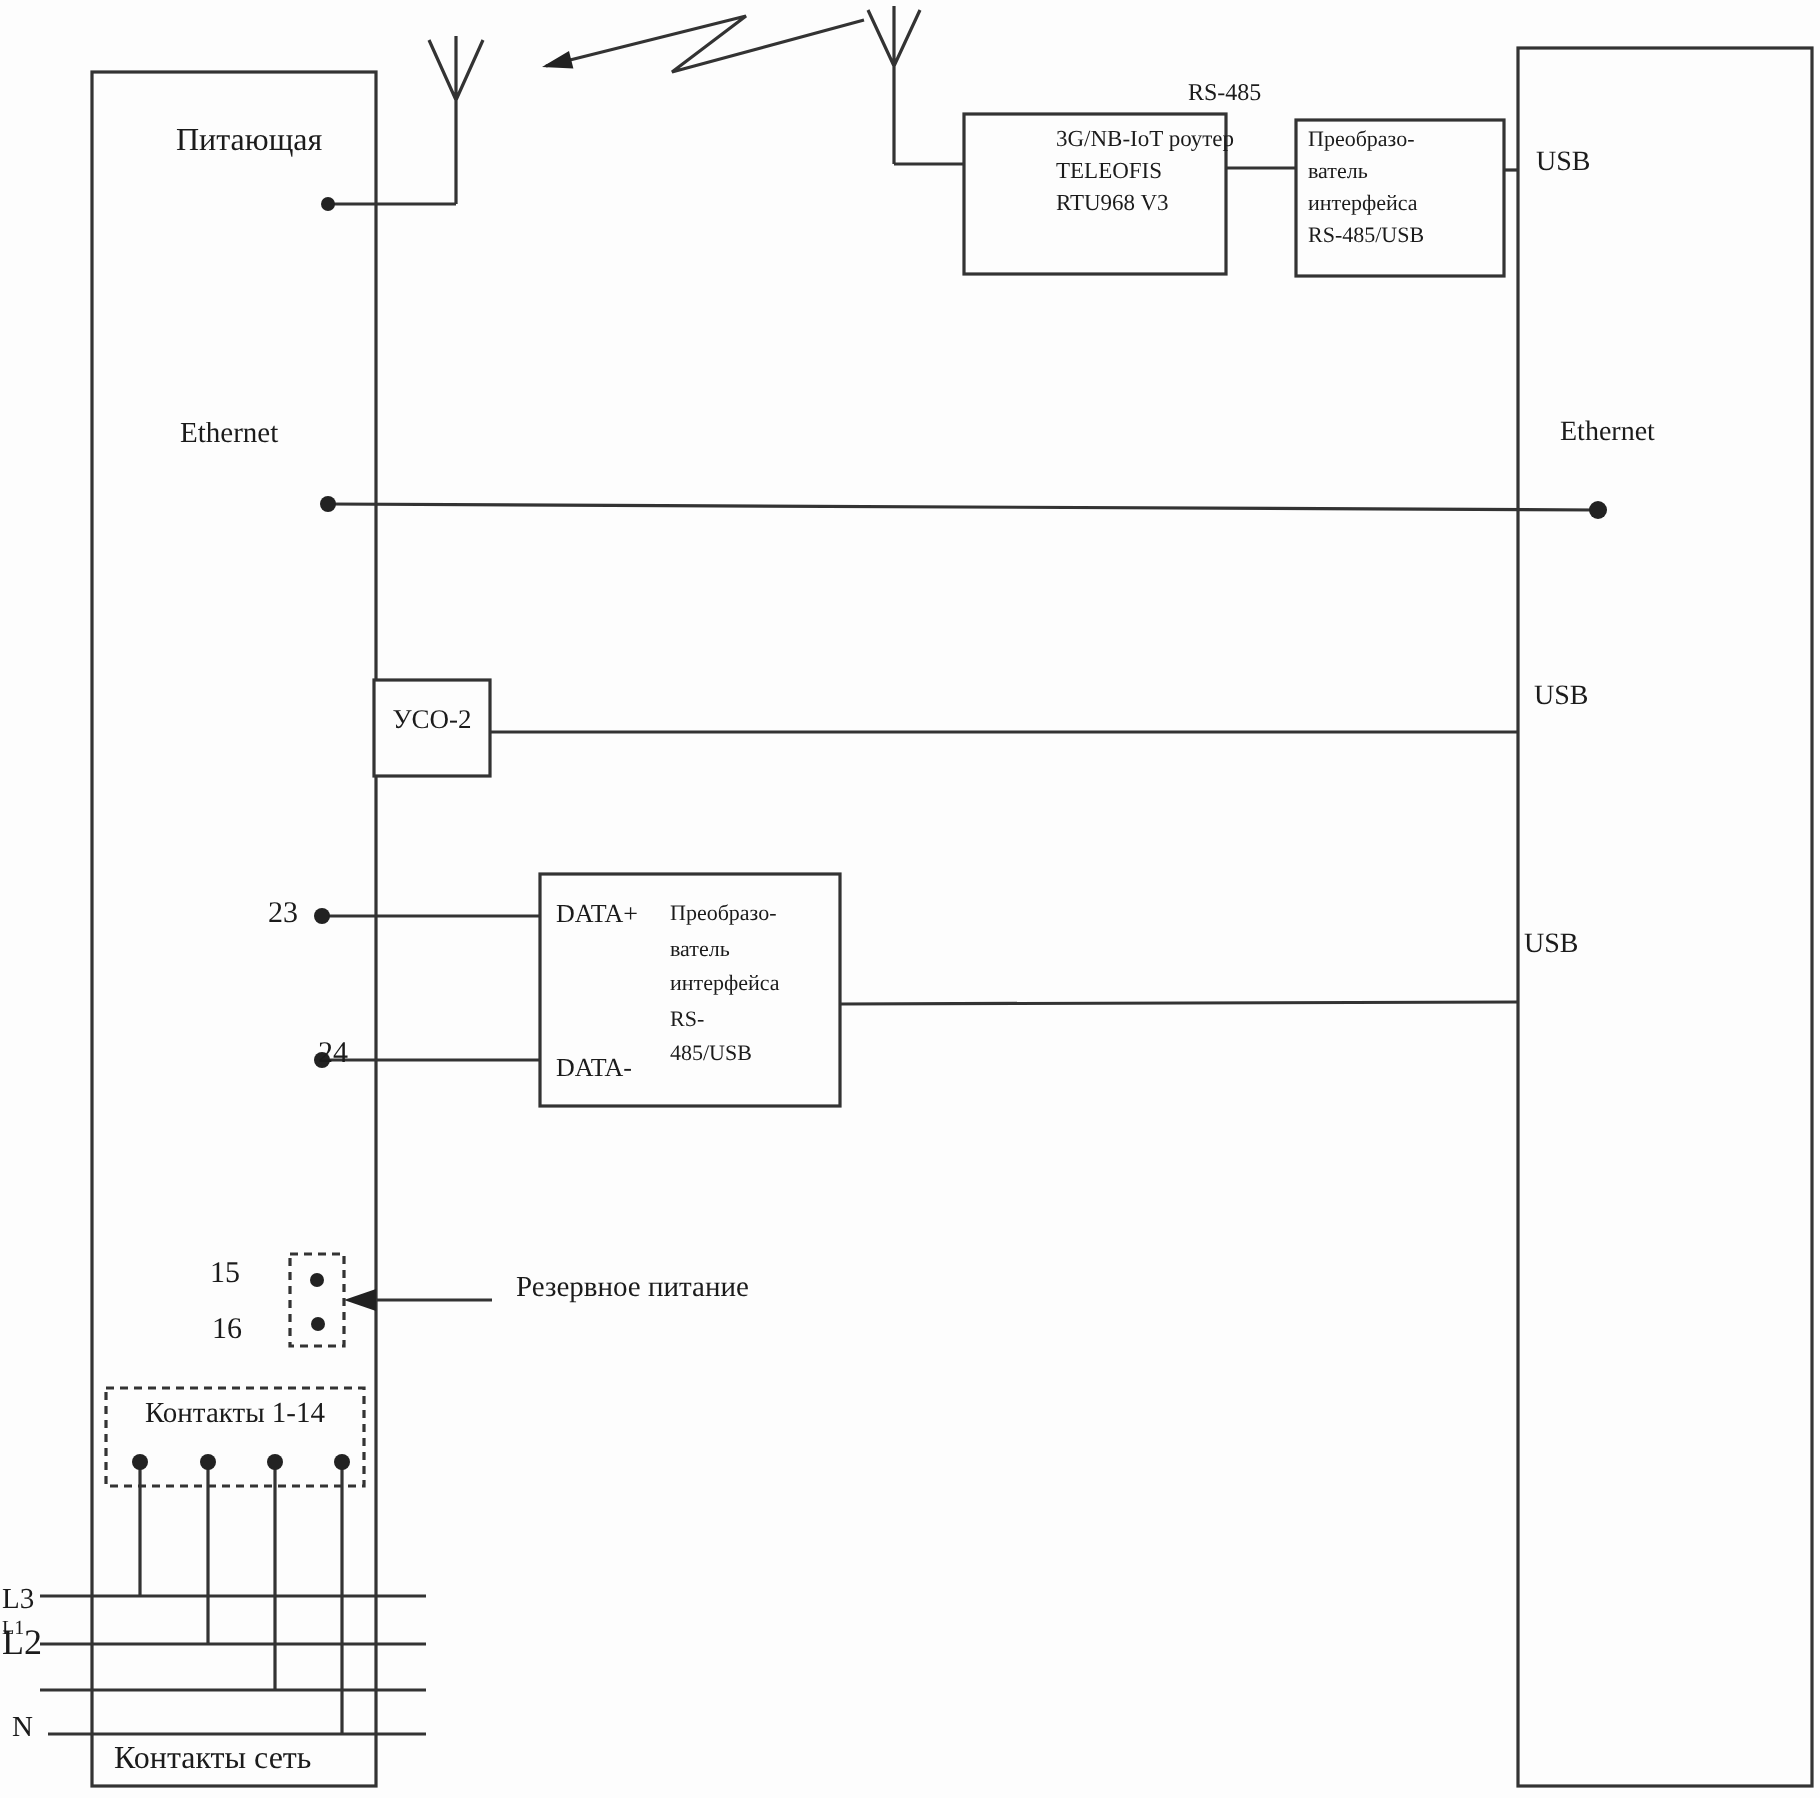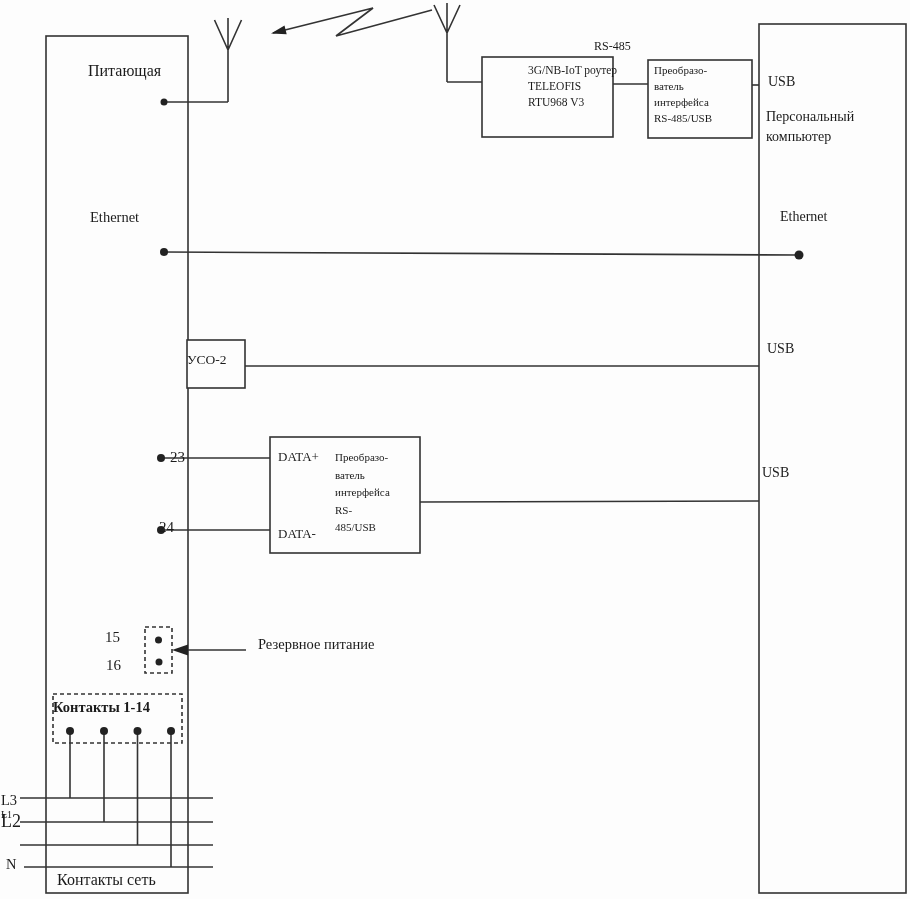--- a/index.html
+++ b/index.html
@@ -83,30 +83,30 @@
       <circle cx="104" cy="731" r="4"></circle>
       <circle cx="137.5" cy="731" r="4"></circle>
       <circle cx="171" cy="731" r="4"></circle>
     </g>
   </svg>
 
   <div class="lbl" style="left:88px;top:62px;font-size:16px;">Питающая</div>
 
   <div class="lbl" style="left:90px;top:210px;font-size:14.5px;">Ethernet</div>
 
-  <div class="lbl" style="left:187px;top:353px;width:58px;font-size:13.5px;">УСО-2</div>
+  <div class="lbl" style="left:187px;top:353px;width:58px;text-align:center;font-size:13.5px;">УСО-2</div>
 
-  <div class="lbl" style="left:134px;top:449px;font-size:15px;margin-left:36px;">23</div>
+  <div class="lbl" style="left:134px;top:449px;font-size:15px;">23</div>
   <div class="lbl" style="left:135px;top:519px;font-size:15px;margin-left:24px;">24</div>
   <div class="lbl" style="left:105px;top:629px;font-size:15px;">15</div>
   <div class="lbl" style="left:106px;top:657px;font-size:15px;">16</div>
 
   <div class="lbl" style="left:258px;top:637px;font-size:14.5px;">Резервное питание</div>
 
-  <div class="lbl" style="left:53px;top:700px;width:129px;font-size:14.5px;font-weight:bold;">Контакты 1-14</div>
+  <div class="lbl" style="left:53px;top:700px;width:129px;text-align:center;font-size:14.5px;">Контакты 1-14</div>
 
   <div class="lbl" style="left:1px;top:789px;font-size:10px;margin-top:20px;">L1</div>
   <div class="lbl" style="left:1px;top:812px;font-size:18px;">L2</div>
   <div class="lbl" style="left:1px;top:793px;font-size:14.5px;">L3</div>
   <div class="lbl" style="left:6px;top:857px;font-size:14.5px;">N</div>
 
   <div class="lbl" style="left:57px;top:871px;font-size:16px;">Контакты сеть</div>
 
   <div class="stack" style="left:488px;top:62px;font-size:11.5px;line-height:16px;margin-left:40px;">
     <div>3G/NB-IoT роутер</div>
@@ -117,24 +117,20 @@
   <div class="lbl" style="left:594px;top:40px;font-size:12px;">RS-485</div>
 
   <div class="stack" style="left:654px;top:62px;font-size:11px;line-height:16px;">
     <div>Преобразо-</div>
     <div>ватель</div>
     <div>интерфейса</div>
     <div>RS-485/USB</div>
   </div>
 
   <div class="lbl" style="left:768px;top:74px;font-size:14px;">USB</div>
-  <div class="stack" style="left:766px;top:107px;font-size:14px;line-height:20px;">
-    <div>Персональный</div>
-    <div>компьютер</div>
-  </div>
   <div class="lbl" style="left:780px;top:209px;font-size:14px;">Ethernet</div>
   <div class="lbl" style="left:767px;top:341px;font-size:14px;">USB</div>
   <div class="lbl" style="left:762px;top:465px;font-size:14px;">USB</div>
 
   <div class="lbl" style="left:278px;top:450px;font-size:13px;">DATA+</div>
   <div class="lbl" style="left:278px;top:527px;font-size:13px;">DATA-</div>
   <div class="stack" style="left:335px;top:449px;font-size:11px;line-height:17.5px;">
     <div>Преобразо-</div>
     <div>ватель</div>
     <div>интерфейса</div>

